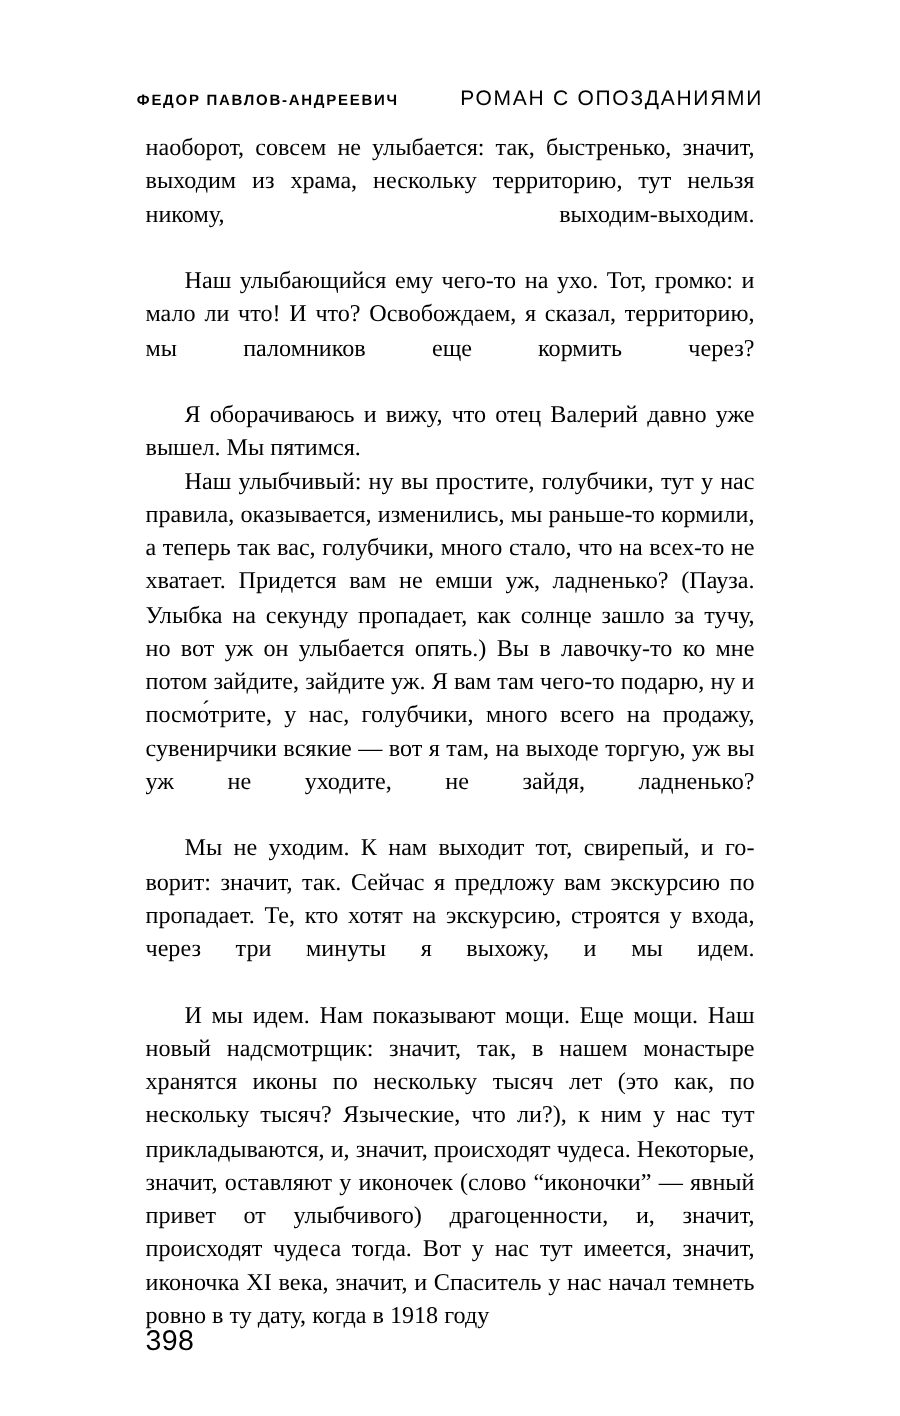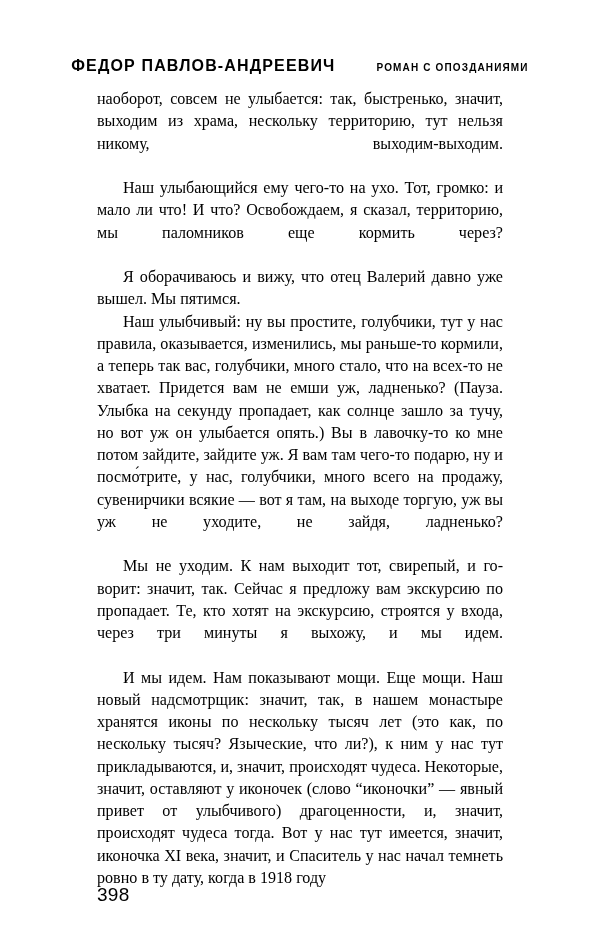--- a/index.html
+++ b/index.html
@@ -27,35 +27,35 @@
     right: 0;
     top: 58px;
     text-align: center;
     white-space: nowrap;
     line-height: 1;
   }
 
   .running-head .author {
     font-family: "Liberation Sans", "DejaVu Sans", sans-serif;
     font-weight: bold;
-    font-size: 16px;
+    font-size: 10px;
     letter-spacing: 1.15px;
     text-transform: uppercase;
     color: #000;
   }
 
   .running-head .sep {
     display: inline-block;
     width: 9px;
   }
 
   .running-head .title {
     font-family: "Liberation Sans", "DejaVu Sans", sans-serif;
-    font-weight: bold;
-    font-size: 10px;
+    font-weight: normal;
+    font-size: 14px;
     letter-spacing: 1.15px;
     text-transform: uppercase;
     color: #000;
     margin-left: 32px;
   }
 
   
   .textblock {
     position: absolute;
     left: 97px;

